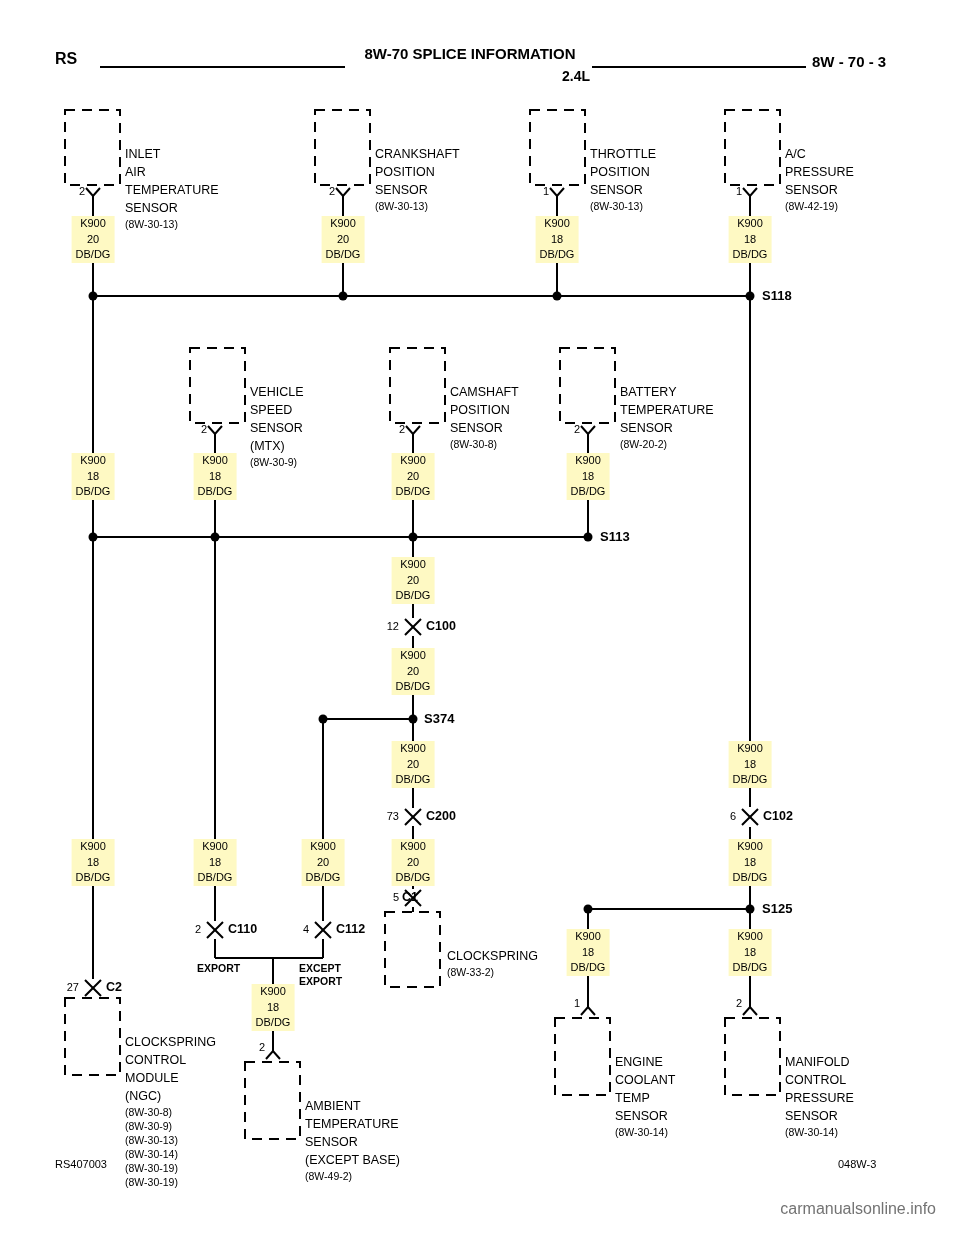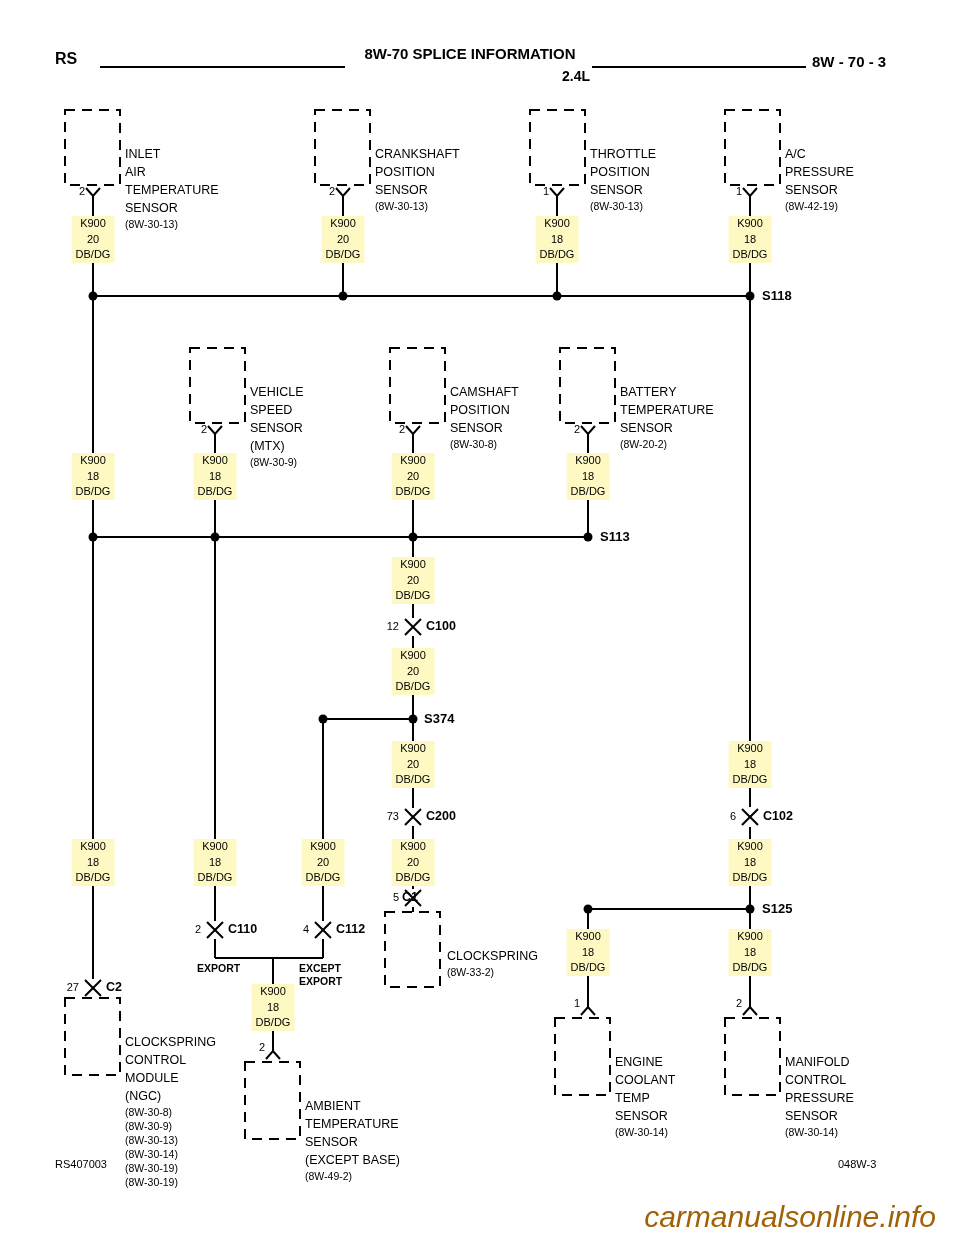--- a/index.html
+++ b/index.html
@@ -18,21 +18,21 @@
   .wire {
     position:absolute; transform:translateX(-50%); text-align:center;
     font-size:11px; line-height:15.5px; background:#fef9c3; padding:0 4px; white-space:nowrap;
   }
   .wire span { display:block; }
   .pin { position:absolute; width:22px; text-align:right; font-size:11px; }
   .cname { position:absolute; font-weight:bold; font-size:12.5px; white-space:nowrap; }
   .sname { position:absolute; font-weight:bold; font-size:13px; white-space:nowrap; }
   .branch { position:absolute; font-weight:bold; font-size:10.5px; line-height:13px; white-space:nowrap; }
   .foot { font-size:11px; }
-  .watermark { position:absolute; font-size:30px; color:#a16207; white-space:nowrap;font-style:italic; }
+  .watermark { position:absolute; font-size:16px; color:#737373; white-space:nowrap; }
 </style>
 </head>
 <body>
 
 <div id="page">
 
   <svg id="diagram-svg" width="960" height="1242" viewBox="0 0 960 1242">
 
     <g stroke="#000" stroke-width="2" fill="none">
       <line x1="100" y1="67" x2="345" y2="67"></line>

